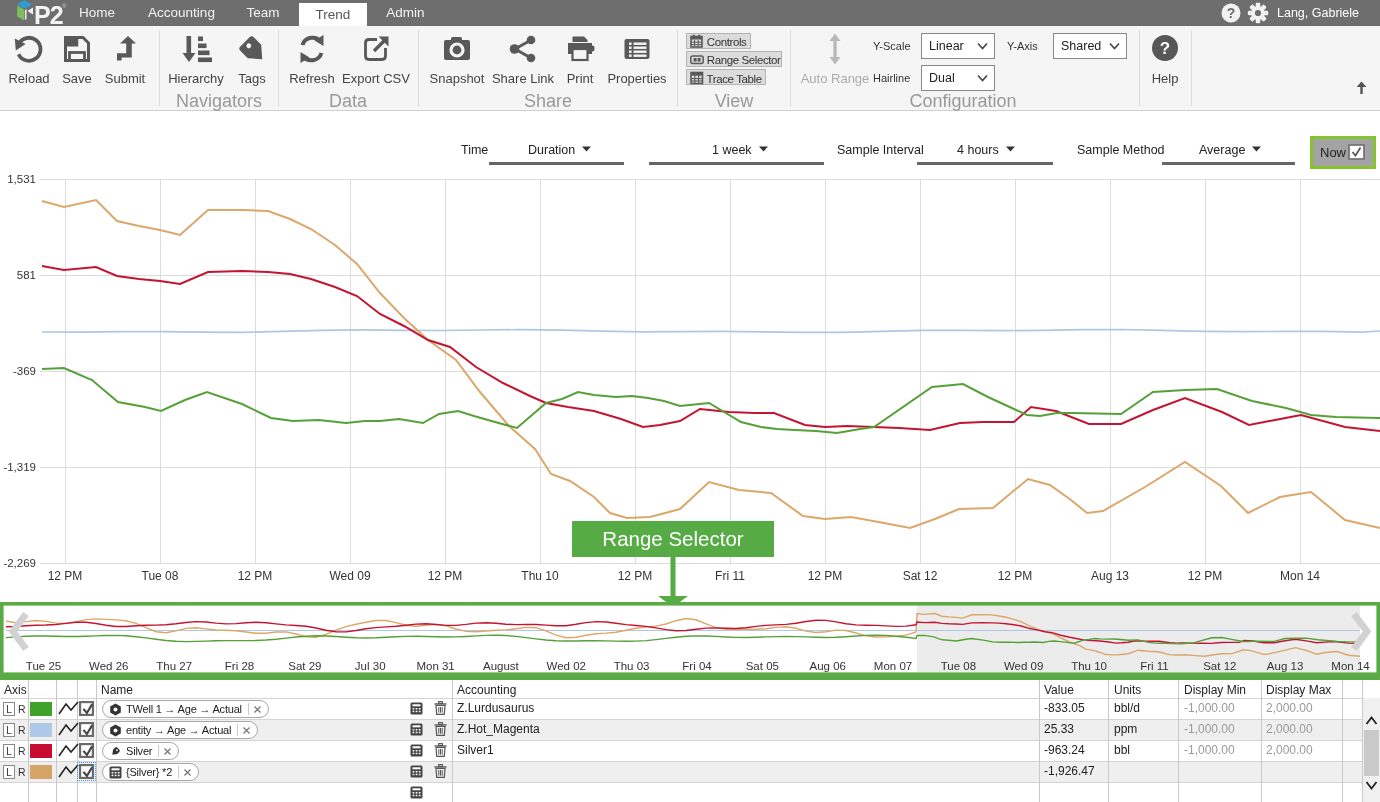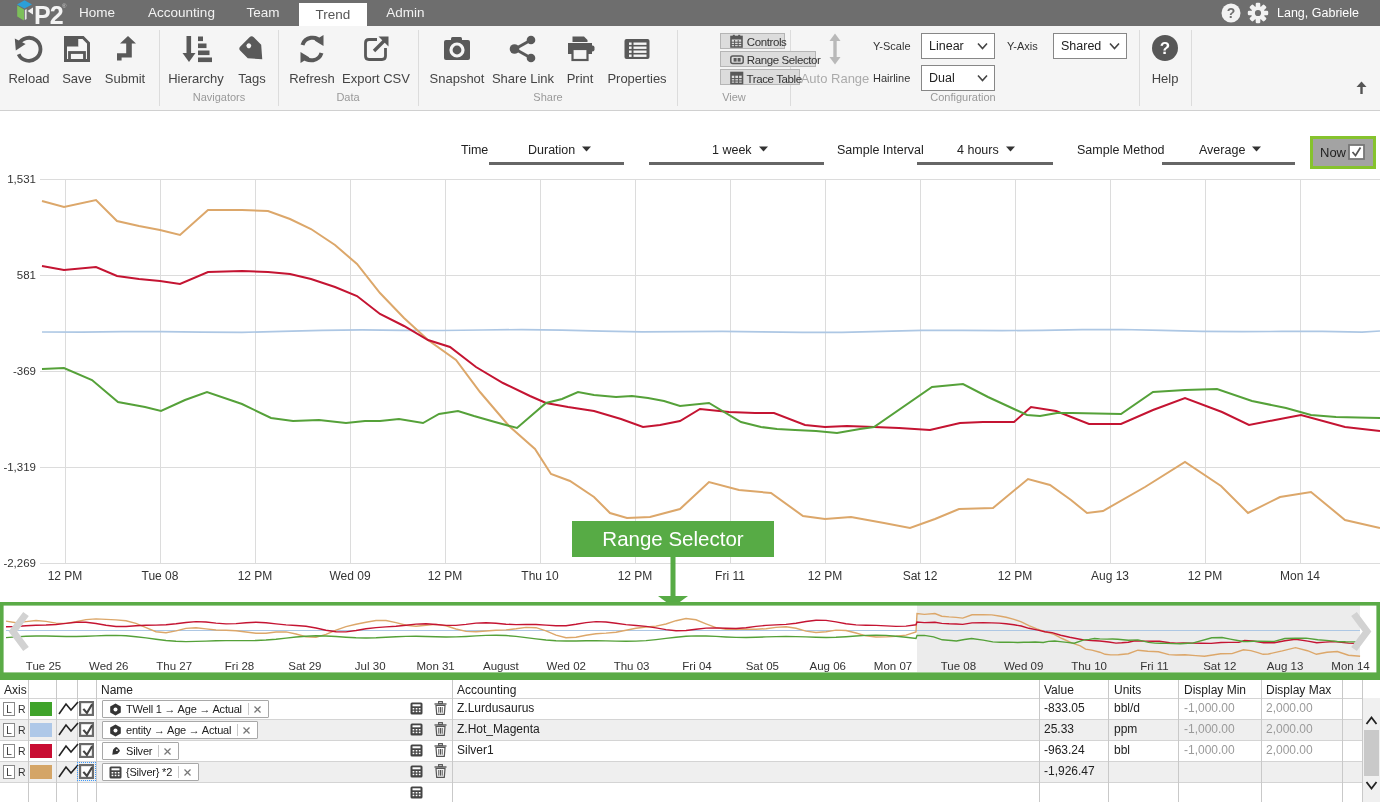--- a/index.html
+++ b/index.html
@@ -7,23 +7,23 @@
 #app{position:relative;width:1380px;height:802px;background:#fff}
 .abs{position:absolute}
 
 .topbar{position:absolute;left:0;top:0;width:1380px;height:26px;background:#6e6e6e}
 .navtab{position:absolute;top:0;height:26px;line-height:26px;color:#f2f2f2;font-size:13.5px;text-align:center}
 .navtab.active{background:#fff;color:#555;top:3px;height:23px;line-height:23px}
 .uname{position:absolute;top:0;height:26px;line-height:26px;color:#fff;font-size:12.5px}
 
 .toolbar{position:absolute;left:0;top:26px;width:1380px;height:85px;background:#f5f5f5;border-bottom:1px solid #d0d0d0}
 .tlabel{position:absolute;color:#444;font-size:13px;text-align:center;white-space:nowrap}
-.glabel{position:absolute;color:#999;font-size:11px;text-align:center;white-space:nowrap}
+.glabel{position:absolute;color:#999;font-size:18px;text-align:center;white-space:nowrap}
 .vsep{position:absolute;top:4px;height:76px;width:1px;background:#dcdcdc}
-.vbtn{position:absolute;left:720px;height:16px;background:#dcdcdc;border:1px solid #b5b5b5;font-size:11.5px;letter-spacing:-0.4px;color:#333;line-height:14px;padding-left:9px;white-space:nowrap}
+.vbtn{position:absolute;left:686px;height:16px;background:#dcdcdc;border:1px solid #b5b5b5;font-size:11.5px;letter-spacing:-0.4px;color:#333;line-height:14px;padding-left:3px;white-space:nowrap}
 .ddlab{position:absolute;font-size:11px;color:#333;white-space:nowrap}
 .dd{position:absolute;width:74px;height:26px;background:#fff;border:1px solid #878787;font-size:12.5px;color:#222;line-height:24px;padding-left:7px}
 .dd svg{position:absolute;right:6px;top:8px}
 
 .tabstrip{position:absolute;left:0;top:110px;width:1380px;height:24px;background:#f1f1f1;border-top:1px solid #d8d8d8;border-bottom:1px solid #dedede}
 .doctab{position:absolute;left:7px;top:-1px;width:166px;height:25px;background:#fff;border:1px solid #9a9a9a;border-bottom:none;font-size:12.5px;color:#333;line-height:23px;z-index:2}
 
 .ctr{position:absolute;font-size:12.5px;color:#222;white-space:nowrap}
 .uline{position:absolute;height:3px;background:#666}
 .nowbox{position:absolute;left:1310px;top:136px;width:66px;height:33px;border:3px solid #86c32d;background:#a3a3a3}
@@ -31,21 +31,21 @@
 .grid{position:absolute;left:0;top:674px;width:1380px;height:128px;background:#fff;border-top:6px solid #5aab46;font-size:12px;color:#222}
 .gh{position:absolute;font-size:12px;color:#222}
 .cell{position:absolute;white-space:nowrap;overflow:hidden;font-size:12px}
 .gray{color:#9a9a9a}
 .rowbg{position:absolute;left:0;width:1362px;height:21px}
 .vline{position:absolute;width:1px;background:#c9c9c9}
 .hline{position:absolute;height:1px;background:#d4d4d4;left:0;width:1362px}
 .lbox{position:absolute;width:12px;height:14px;border:1px solid #8a8a8a;background:#fff;color:#333;font-size:10px;text-align:center;line-height:13px}
 .rtxt{position:absolute;color:#333;font-size:10.5px}
 .sw{position:absolute;width:22px;height:14px}
-.pill{position:absolute;height:18px;border:1px solid #a8a8a8;border-radius:1px;background:#fff;font-size:11px;letter-spacing:-0.2px;color:#222;white-space:nowrap;display:inline-flex;align-items:center;padding:2px 6px;gap:4px}
+.pill{position:absolute;height:18px;border:1px solid #a8a8a8;border-radius:9px;background:#fff;font-size:11px;letter-spacing:-0.2px;color:#222;white-space:nowrap;display:inline-flex;align-items:center;padding:2px 6px;gap:4px}
 .pdiv{width:1px;height:12px;background:#c9c9c9;margin-left:2px}
 </style></head><body>
 <div id="app">
 
 <div class="topbar">
  <svg class="abs" style="left:8px;top:0" width="60" height="26" viewBox="0 0 60 26">
         <polygon points="16.5,0.2 24,4.4 16.5,8.6 9,4.4" fill="#2b9fd8"></polygon>
         <polygon points="9.2,5.6 16,9.5 16,20.5 9.2,16.4" fill="#7cbf5a"></polygon>
         <polygon points="25,7.4 25,14.6 19.5,11" fill="#f2f2f2"></polygon>
         <polygon points="16.8,9.9 18.6,8.9 18.6,19 16.8,20.1" fill="#e4e4e4"></polygon>

